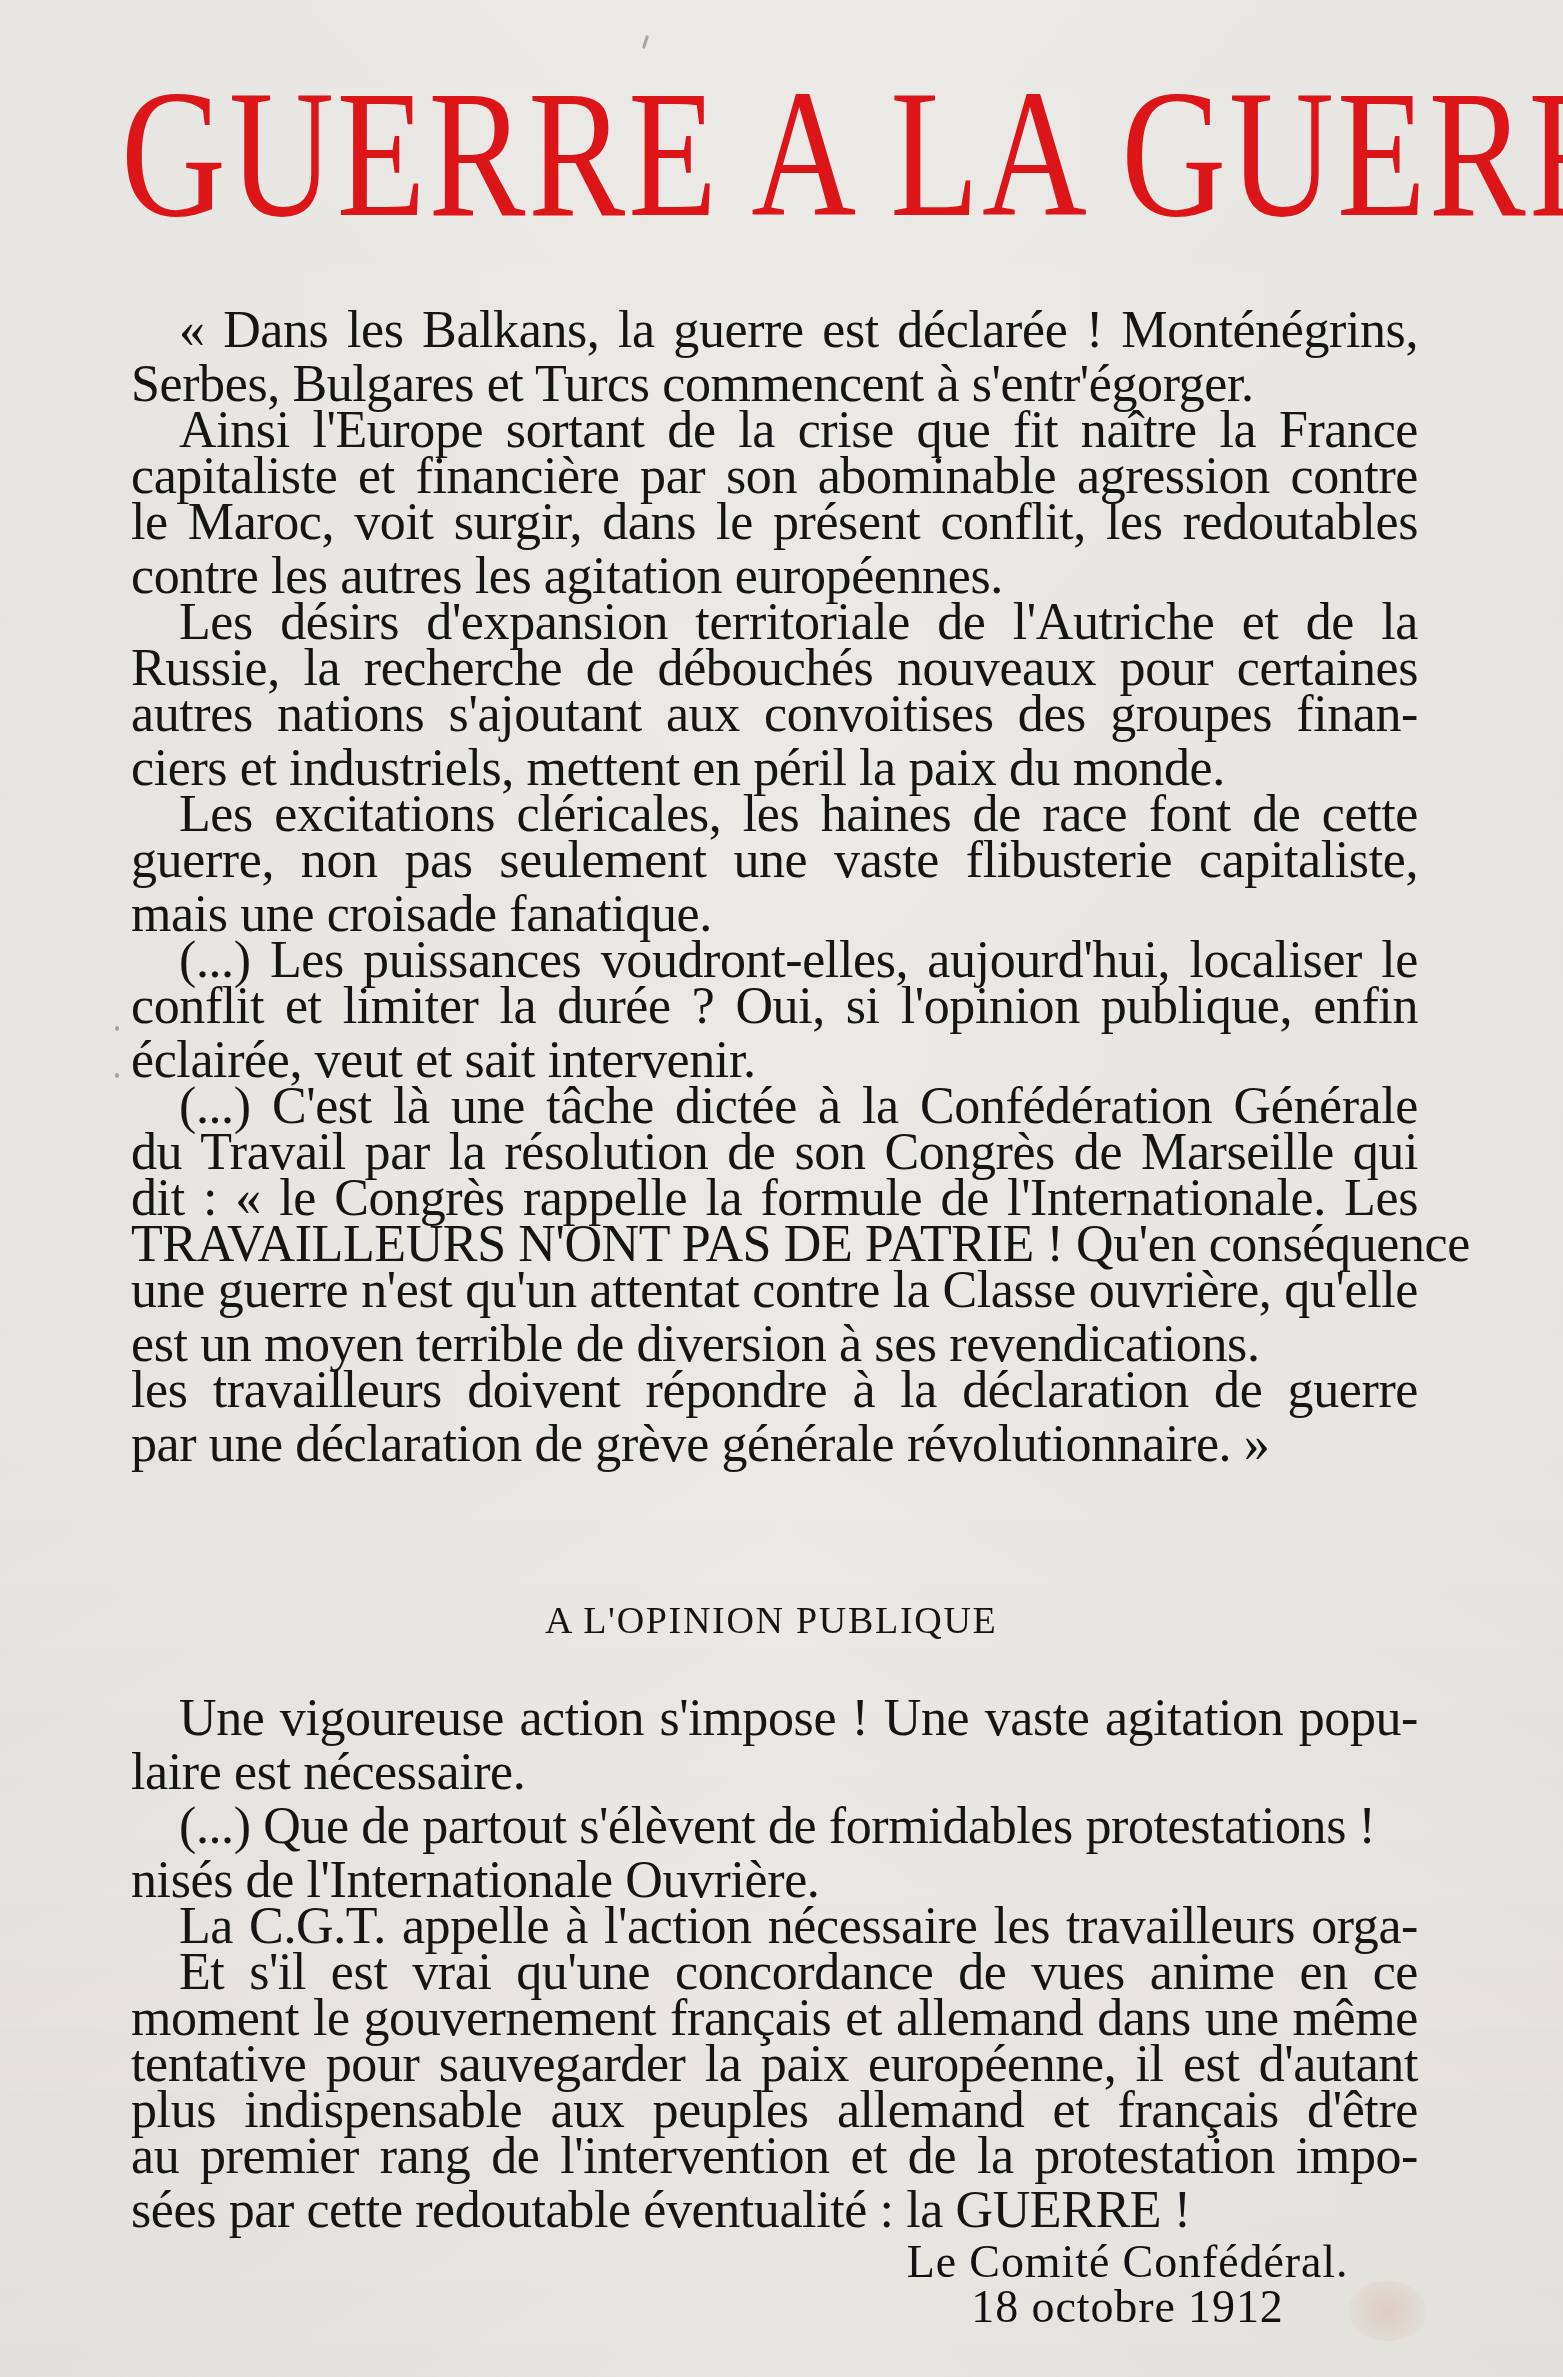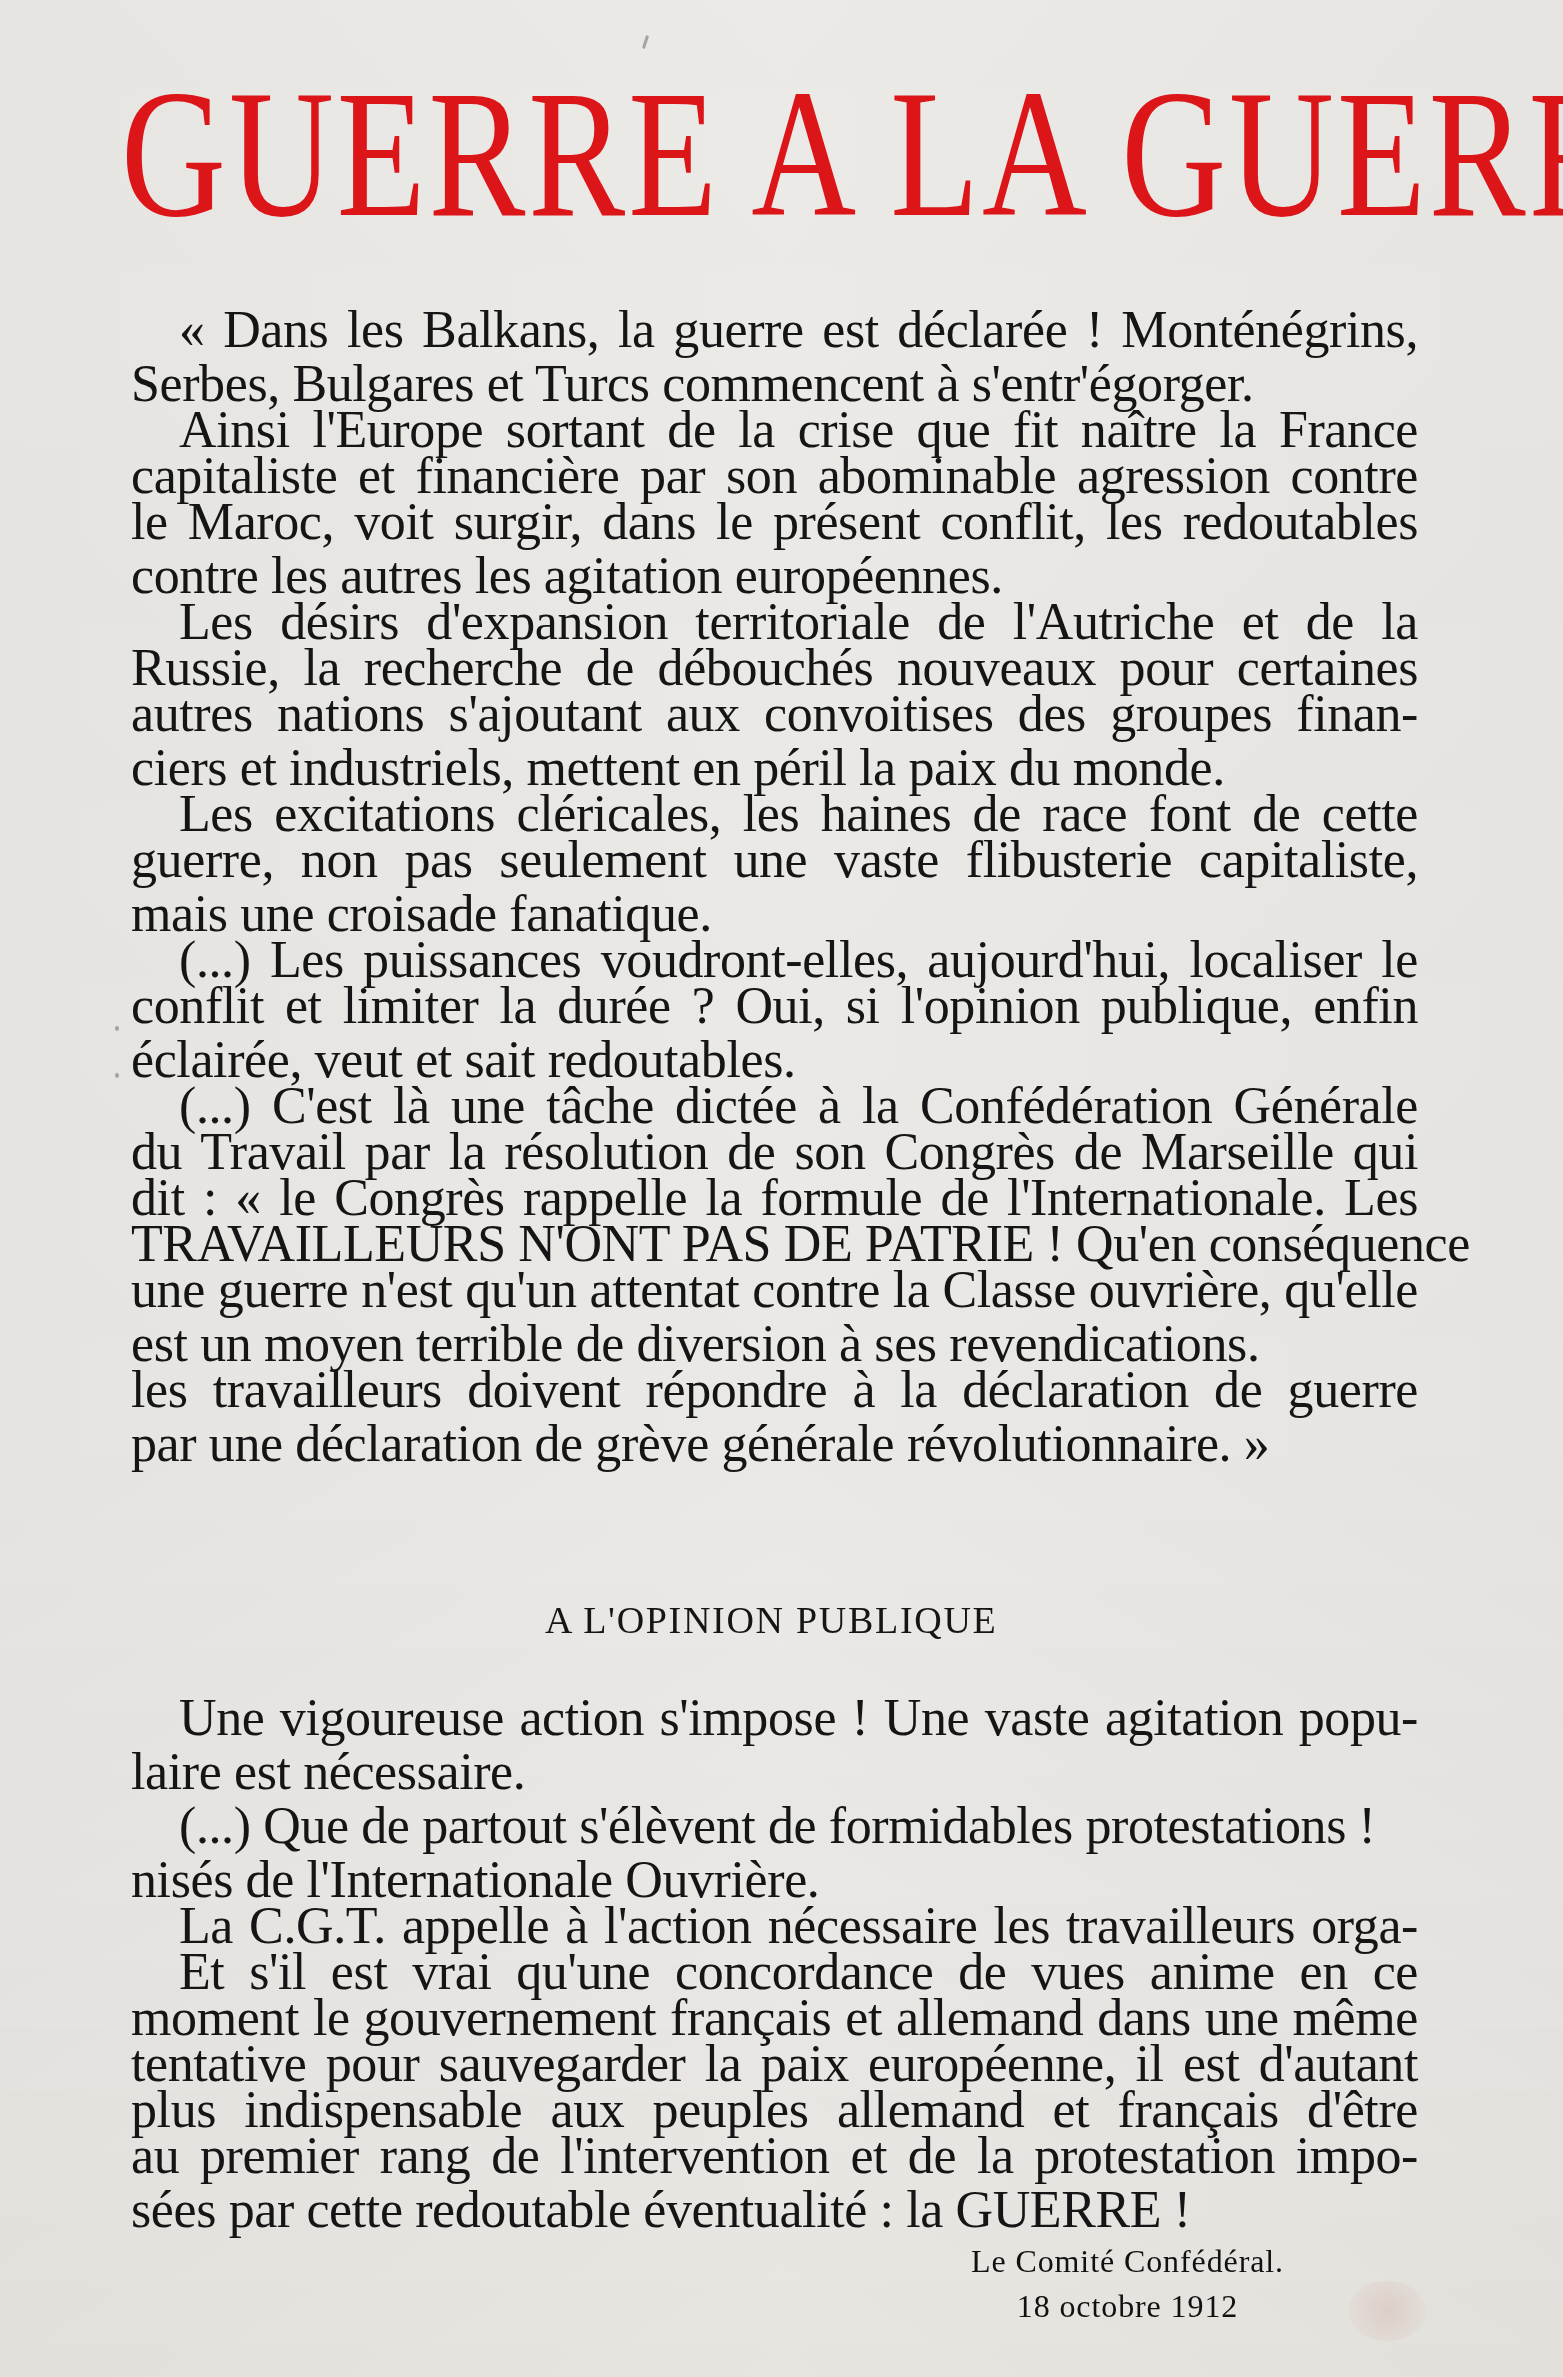--- a/index.html
+++ b/index.html
@@ -86,21 +86,21 @@
   .heading span {
     display: inline-block;
     margin-left: -21.6px;
   }
   .appeal-block { top: 1695px; }
   .signature {
     position: absolute;
     left: 877px;
     top: 2239px;
     width: 501px;
-    font-size: 32px;
+    font-size: 46px;
     line-height: 45px;
     text-align: center;
     font-family: "Liberation Serif", "DejaVu Serif", serif;
     color: #111;
   }
   .sig-line { display: block; white-space: nowrap; letter-spacing: 0.9px; }
   .speck {
     position: absolute;
     background: #777;
     border-radius: 50%;
@@ -130,21 +130,21 @@
     <span class="line last">contre les autres les agitation européennes.</span>
     <span class="line indent">Les désirs d'expansion territoriale de l'Autriche et de la</span>
     <span class="line">Russie, la recherche de débouchés nouveaux pour certaines</span>
     <span class="line">autres nations s'ajoutant aux convoitises des groupes finan-</span>
     <span class="line last">ciers et industriels, mettent en péril la paix du monde.</span>
     <span class="line indent">Les excitations cléricales, les haines de race font de cette</span>
     <span class="line">guerre, non pas seulement une vaste flibusterie capitaliste,</span>
     <span class="line last">mais une croisade fanatique.</span>
     <span class="line indent">(...) Les puissances voudront-elles, aujourd'hui, localiser le</span>
     <span class="line">conflit et limiter la durée ? Oui, si l'opinion publique, enfin</span>
-    <span class="line last">éclairée, veut et sait redoutables.</span>
+    <span class="line last">éclairée, veut et sait intervenir.</span>
     <span class="line indent">(...) C'est là une tâche dictée à la Confédération Générale</span>
     <span class="line">du Travail par la résolution de son Congrès de Marseille qui</span>
     <span class="line">dit : « le Congrès rappelle la formule de l'Internationale. Les</span>
     <span class="line">TRAVAILLEURS N'ONT PAS DE PATRIE ! Qu'en conséquence</span>
     <span class="line">une guerre n'est qu'un attentat contre la Classe ouvrière, qu'elle</span>
     <span class="line last">est un moyen terrible de diversion à ses revendications.</span>
     <span class="line">les travailleurs doivent répondre à la déclaration de guerre</span>
     <span class="line last">par une déclaration de grève générale révolutionnaire. »</span>
   </div>
 

